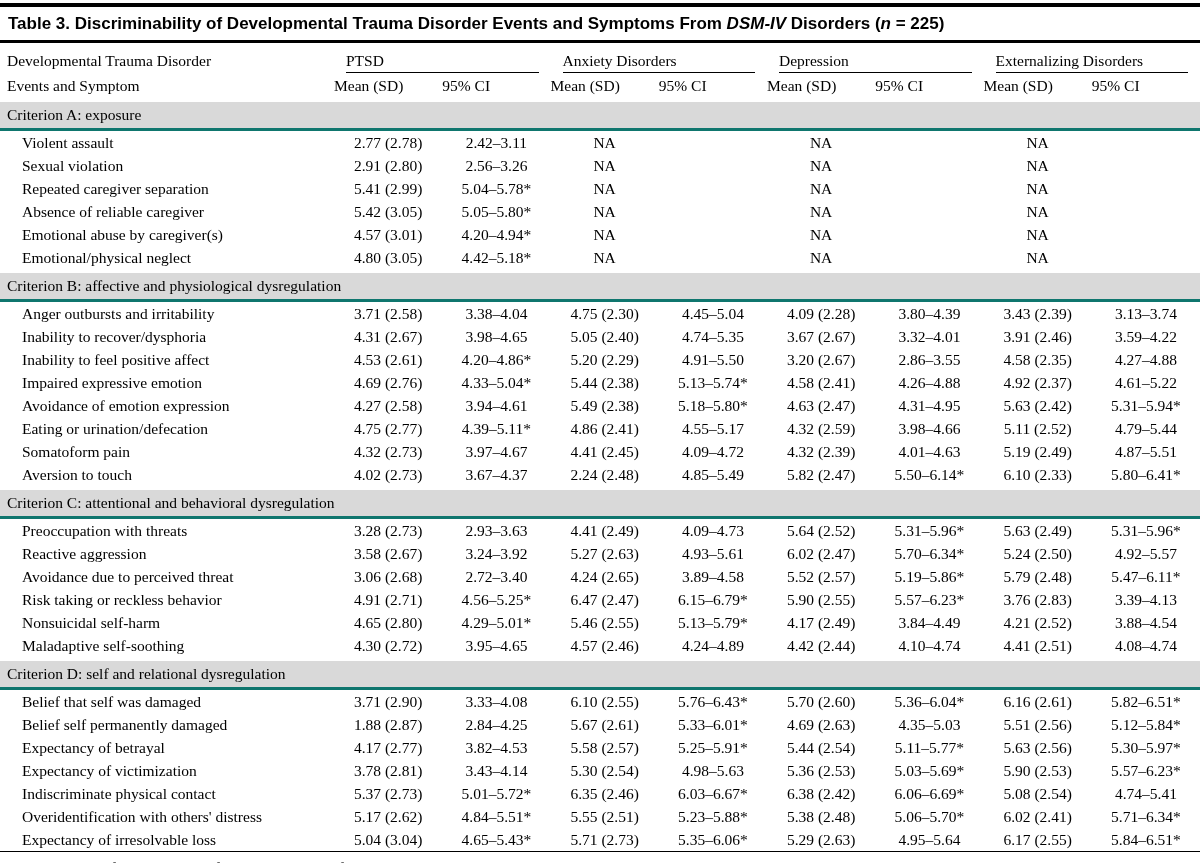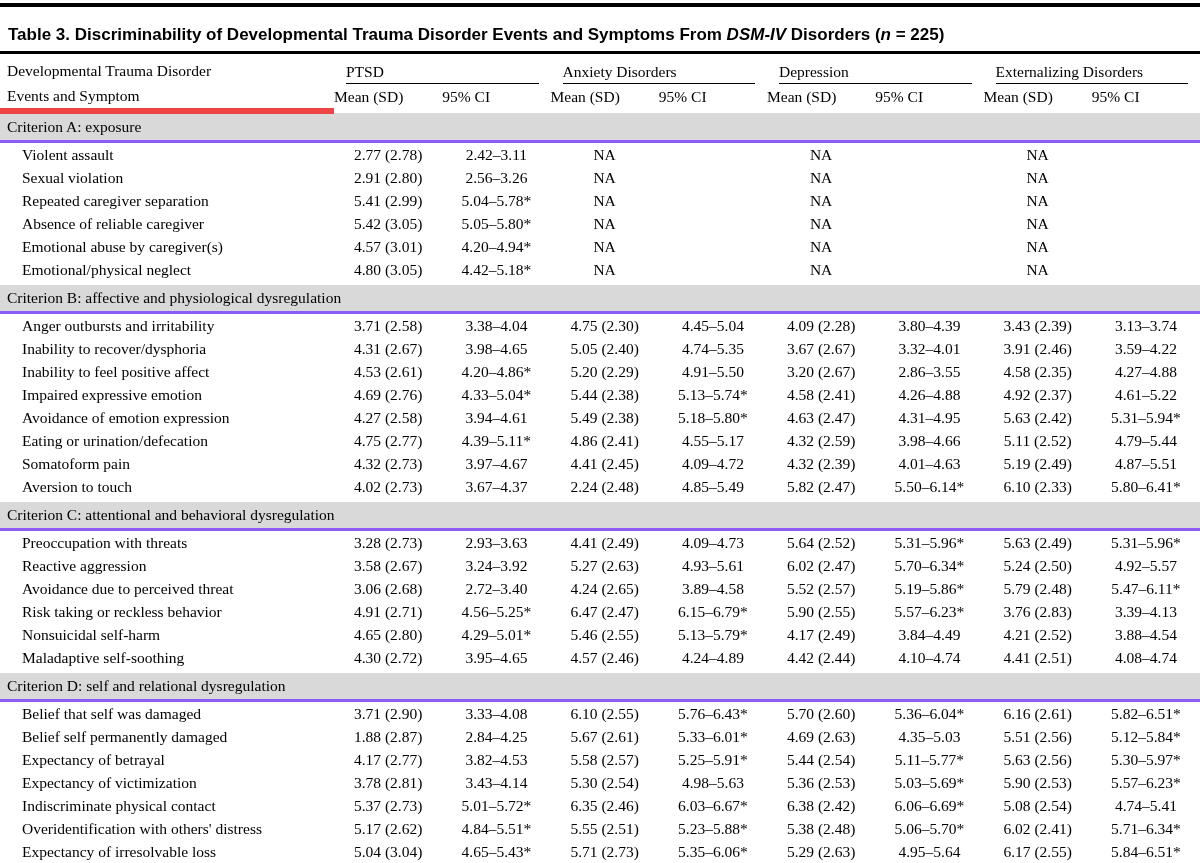--- a/index.html
+++ b/index.html
@@ -15,21 +15,21 @@
   }
   .page { padding-top: 3px; }
   .rule-thick  { height: 4px; background: #000; }
   .rule-medium { height: 3px; background: #000; }
   .rule-thin   { height: 1px; background: #000; }
 
   .title {
     font-family: "Liberation Sans", "DejaVu Sans", sans-serif;
     font-weight: bold;
     font-size: 17px;
-    padding: 18px 8px 6px 8px;
+    padding: 7px 8px 6px 8px;
     white-space: nowrap;
   }
   .title em { font-style: italic; }
 
   table {
     width: 100%;
     border-collapse: collapse;
     table-layout: fixed;
   }
   col.label-col { width: 334px; }
@@ -39,41 +39,41 @@
     text-align: left;
     padding: 0;
   }
   tr.grouphead th { height: 30px; vertical-align: bottom; }
   tr.subhead th   { height: 27px; vertical-align: middle; border-bottom: 1px solid #000; margin-top: 48px; }
 
   th.label-head {
     text-align: left;
     vertical-align: middle;
     padding-left: 7px;
-    border-bottom: 6px solid #ef4444;
+    border-bottom: 3px solid #ef4444;
     margin-top: 44px;
   }
   th.label-head div { line-height: 25px; white-space: nowrap; }
 
   .group-inner {
     display: block;
     margin: 0 12px;
     padding: 2px 0 2px 0;
     border-bottom: 1px solid #000;
     white-space: nowrap;
   }
 
   tbody td { line-height: 21px; padding: 1px 0; text-align: center; white-space: nowrap; }
   tbody td.section {
     background: var(--band, #d9d9d9);
     text-align: left;
     padding: 3px 0 3px 7px;
     line-height: 20px;
     border-top: 4px solid #fff;
-    border-bottom: 3px solid #8b5cf6;
+    border-bottom: 3px solid #0f766e;
   }
   tbody td.row-label { text-align: left; padding-left: 22px; }
 
   .footnotes { padding: 5px 8px 6px 8px; }
   .footnotes div { line-height: 21px; white-space: nowrap; }
 </style>
 </head>
 <body>
 
 <div class="page">

